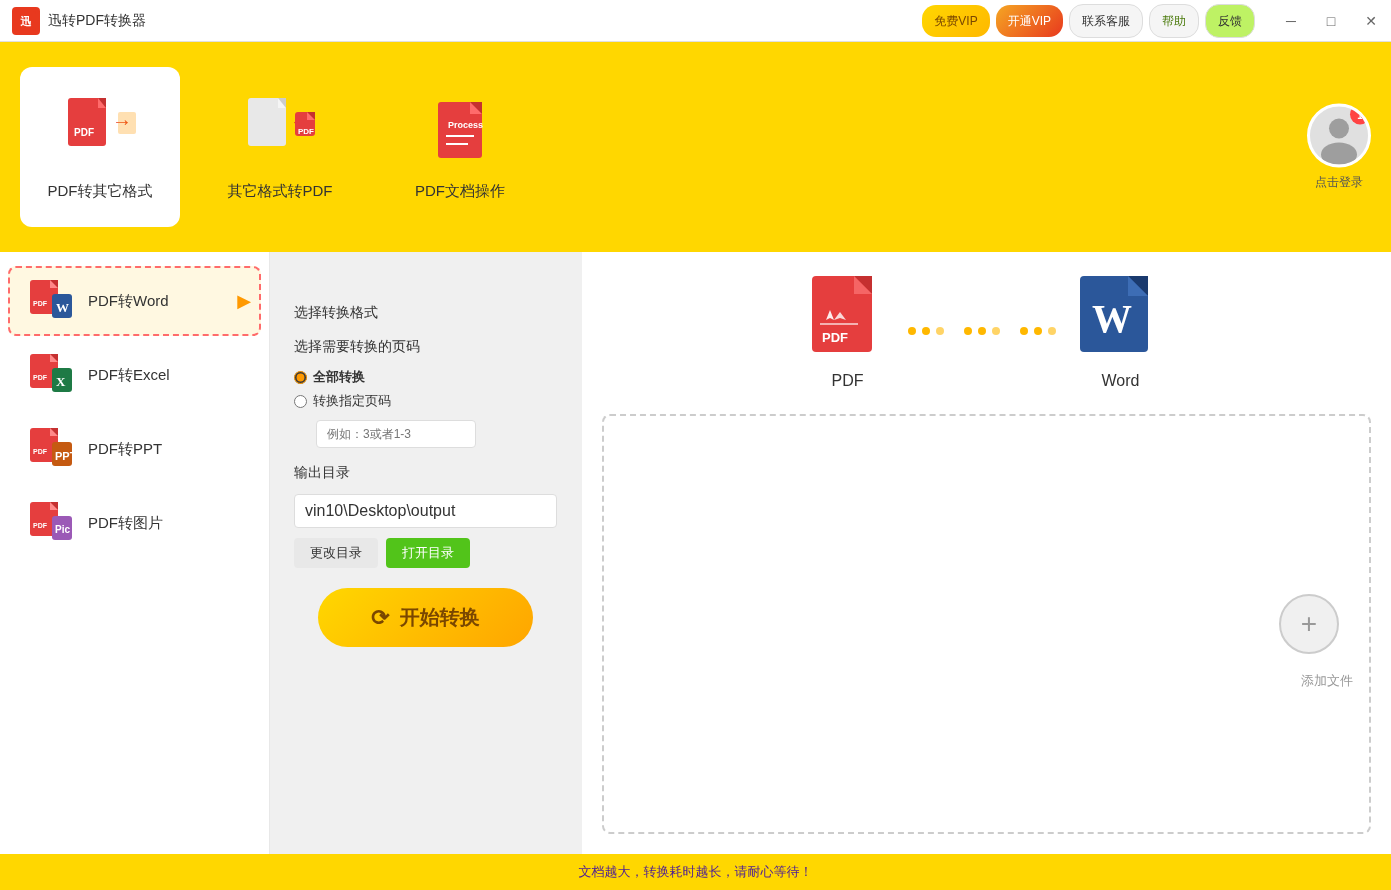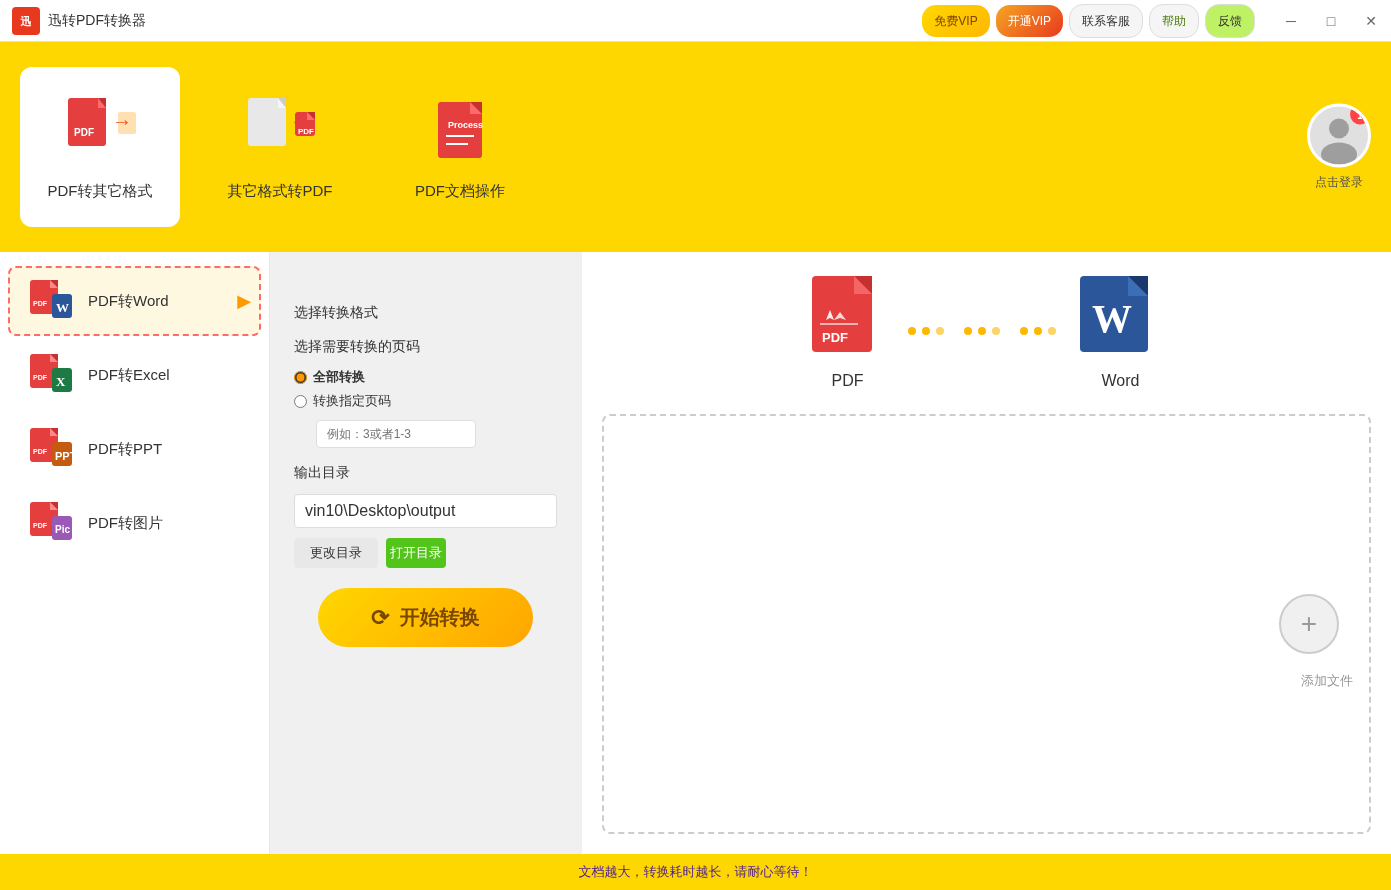--- a/index.html
+++ b/index.html
@@ -135,21 +135,21 @@
       width: 100%; padding: 7px 10px; border: 1px solid #ddd;
       border-radius: 4px; font-size: 16px; color: #333;
       margin-bottom: 10px;
     }
     .btn-row { display: flex; gap: 8px; }
     .btn-gray {
       padding: 6px 16px; background: #e8e8e8; border: none;
       border-radius: 4px; font-size: 13px; color: #333; cursor: pointer;
     }
     .btn-green {
-      padding: 6px 4px; background: #52c41a; border: none;
+      padding: 6px 16px; background: #52c41a; border: none;
       border-radius: 4px; font-size: 13px; color: white; cursor: pointer;
     }
     .start-btn {
       margin: 20px 24px;
       width: calc(100% - 48px);
       padding: 16px;
       background: linear-gradient(135deg, #FFD700, #FFA500);
       border: none; border-radius: 30px;
       font-size: 20px; font-weight: bold; color: #7a4700;
       cursor: pointer;

